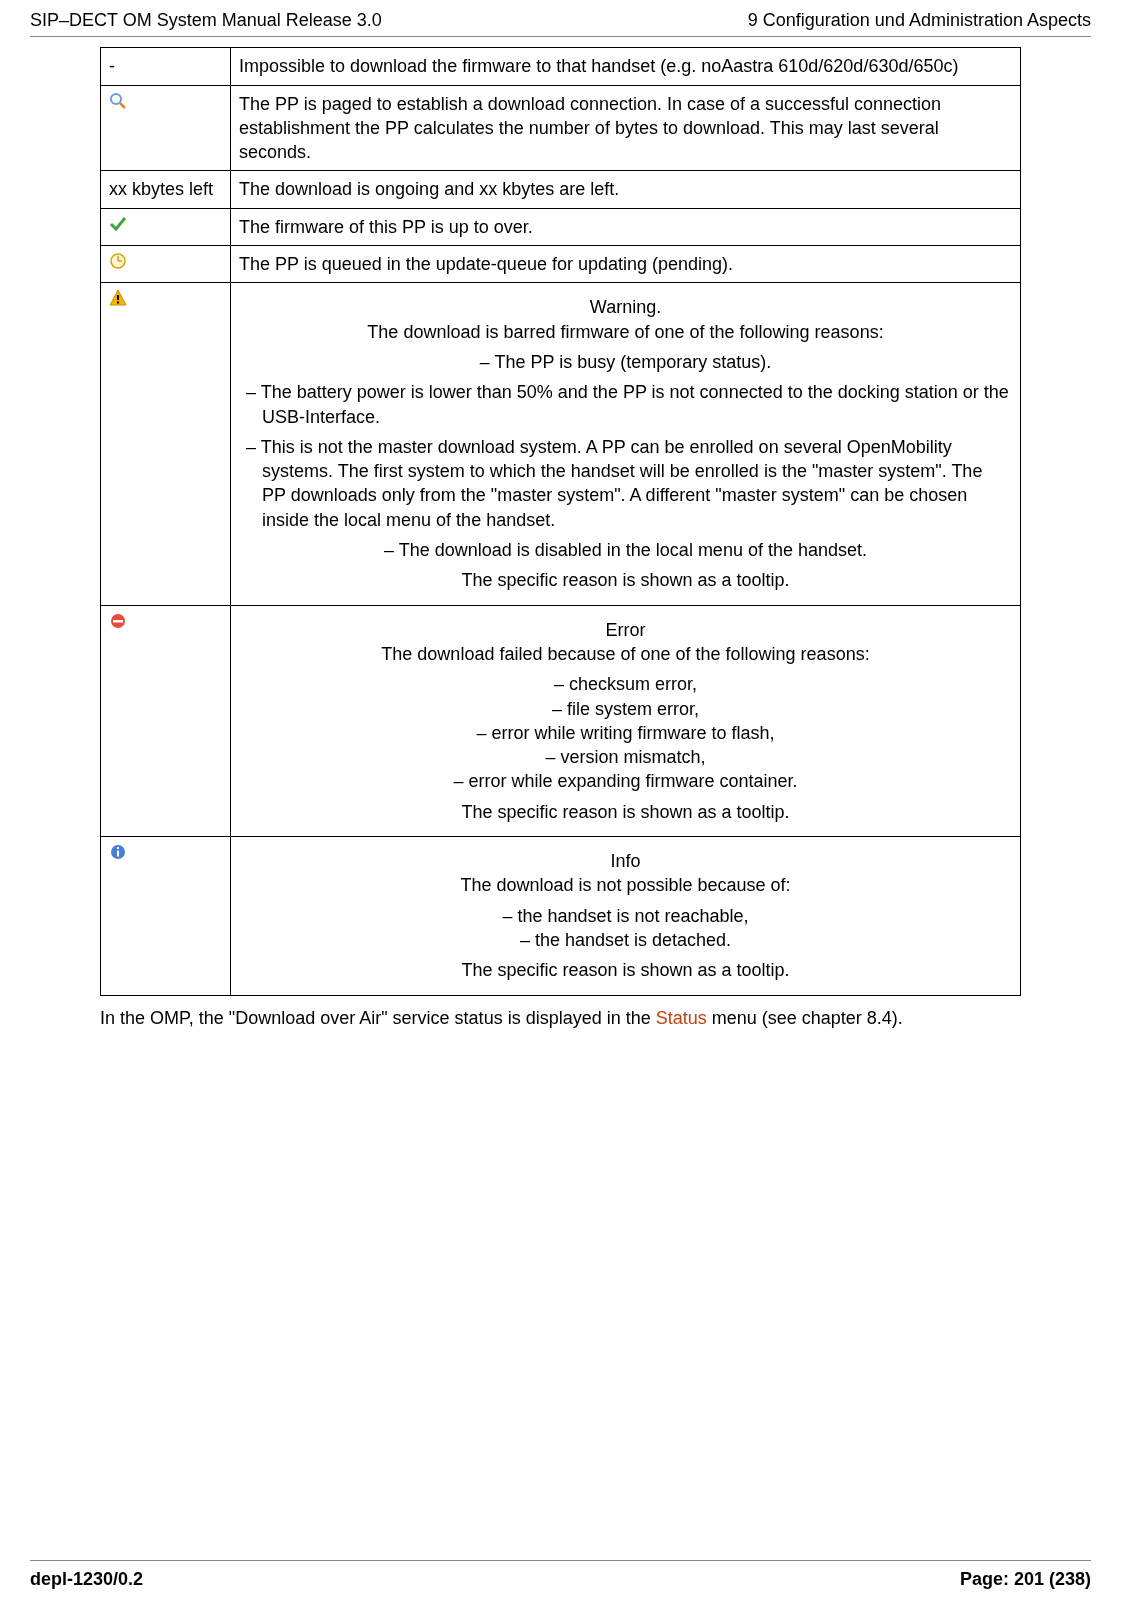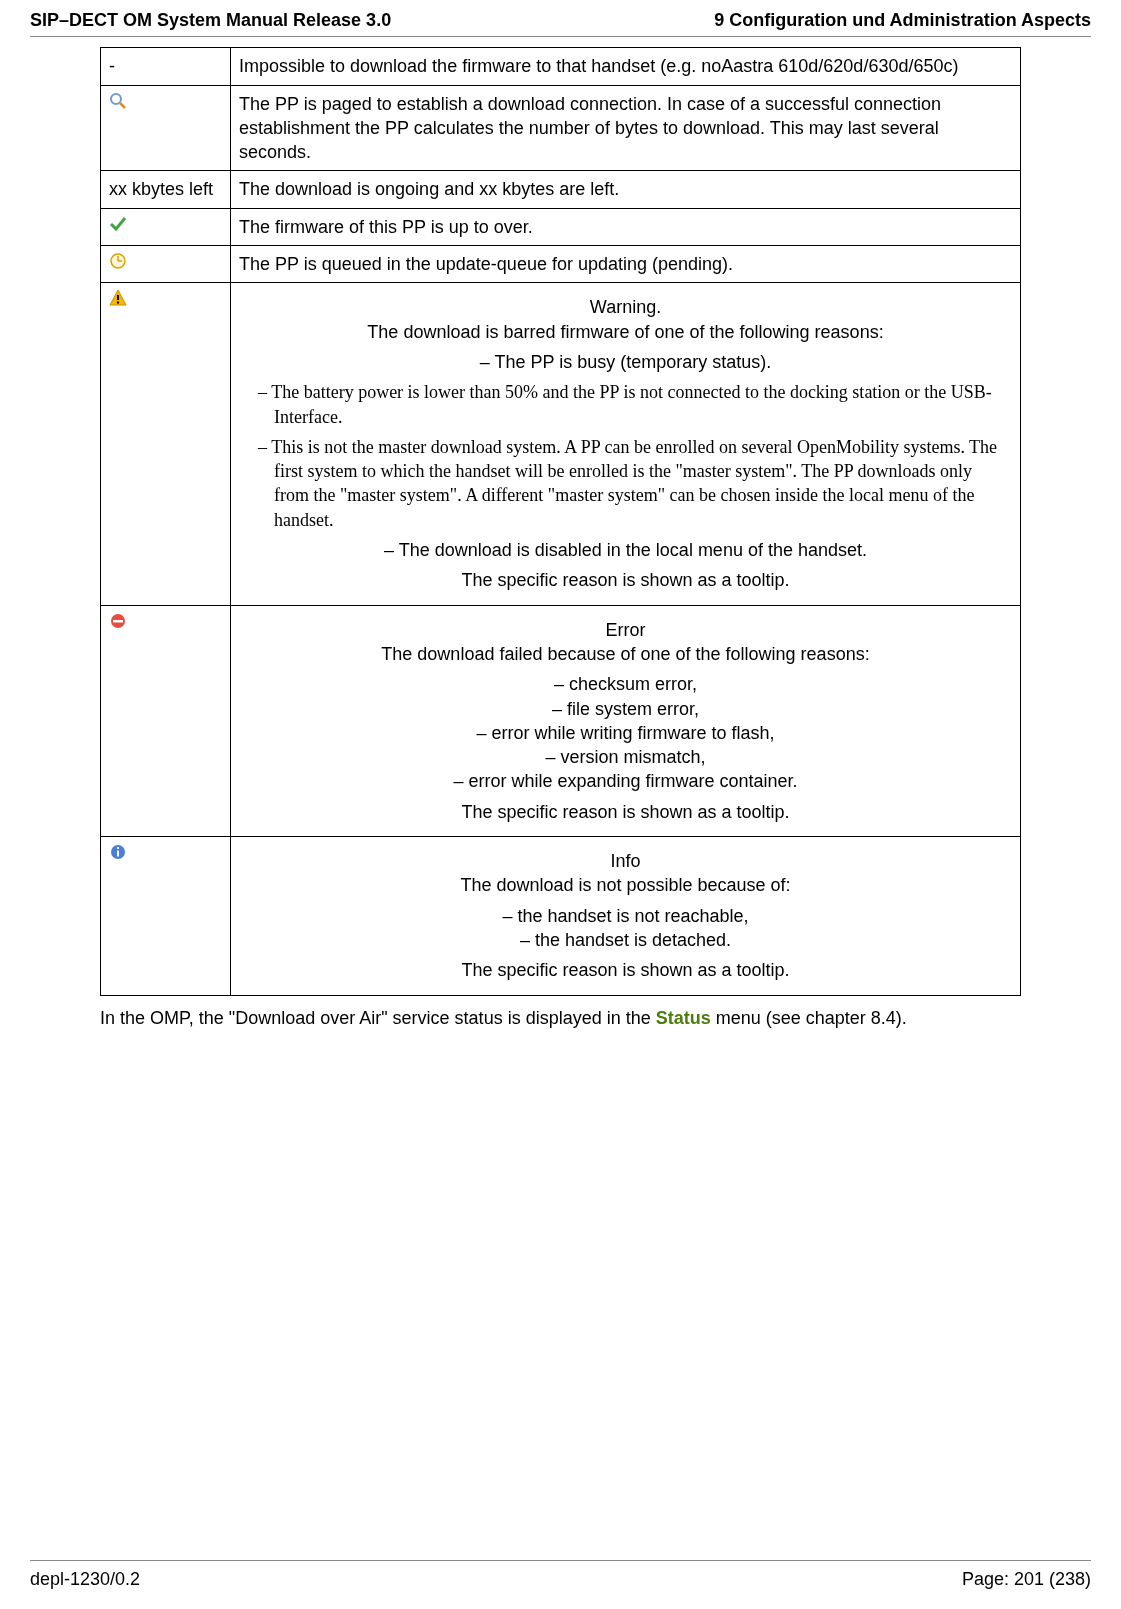--- a/index.html
+++ b/index.html
@@ -1,28 +1,28 @@
 <!DOCTYPE html>
 <html><head>
 <meta charset="utf-8">
 <style>
   * { box-sizing: border-box; }
   body { font-family: Arial, Helvetica, sans-serif; font-size: 18px; line-height: 1.35; color: #000; margin: 0; padding: 0; width: 1121px; }
   .page { padding: 0 30px; }
-  .header { display: flex; justify-content: space-between; font-weight: bold; padding: 8px 0 4px; border-bottom: 1px solid #888; margin-bottom: 10px; }
+  .header { display: flex; justify-content: space-between; font-weight: normal; padding: 8px 0 4px; border-bottom: 1px solid #888; margin-bottom: 10px; }
   .content { padding: 0 70px; }
   table { border-collapse: collapse; width: 100%; }
   td { border: 1px solid #000; vertical-align: top; padding: 6px 8px; }
   td.col-left { width: 130px; }
   .icon { display: inline-block; text-align: center; }
   .para { margin: 6px 0; text-align: center; }
-  .indent-list { padding-left: 22px; text-indent: -16px; margin: 6px 13px; font-family: Liberation Serif, serif; }
-  .bold-blue { color: #4d7c0f; font-weight: bold; }
+  .indent-list { padding-left: 22px; text-indent: -16px; margin: 6px 1px; }
+  .bold-blue { color: #c2410c; font-weight: normal; }
   .footer-wrap { padding: 0 30px; position: absolute; top: 1560px; width: 1121px; left:0; }
-  .footer { display: flex; justify-content: space-between; border-top: 1px solid #888; padding-top: 6px; font-size: 18px; }
+  .footer { display: flex; justify-content: space-between; border-top: 1px solid #888; padding-top: 6px; font-size: 18px; font-weight: bold; }
   .after-table { margin-top: 10px; }
   svg { vertical-align: top; }
 </style>
 </head>
 <body>
 
 <div class="page">
   <div class="header">
     <div>SIP–DECT OM System Manual Release 3.0</div>
     <div>9 Configuration und Administration Aspects</div>

